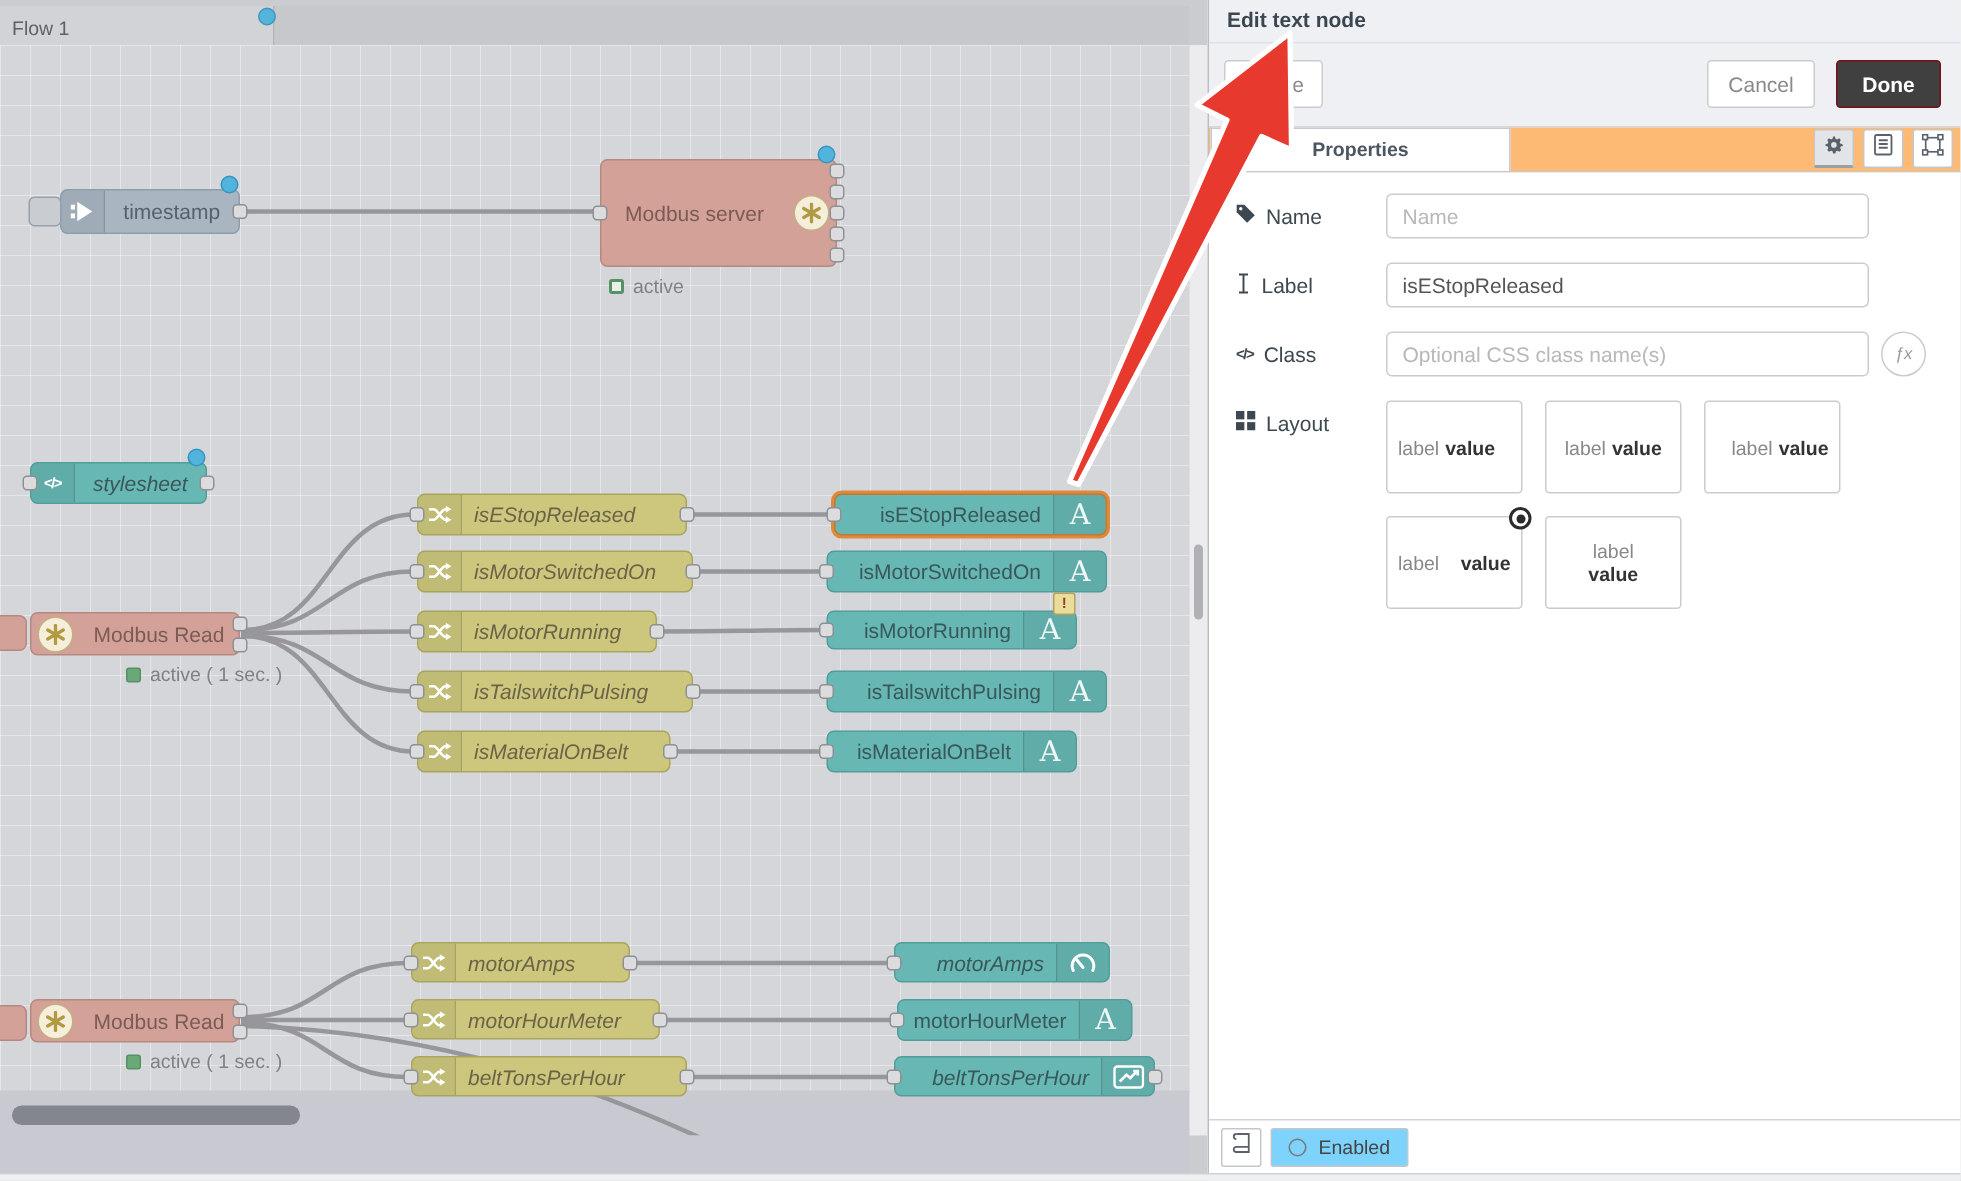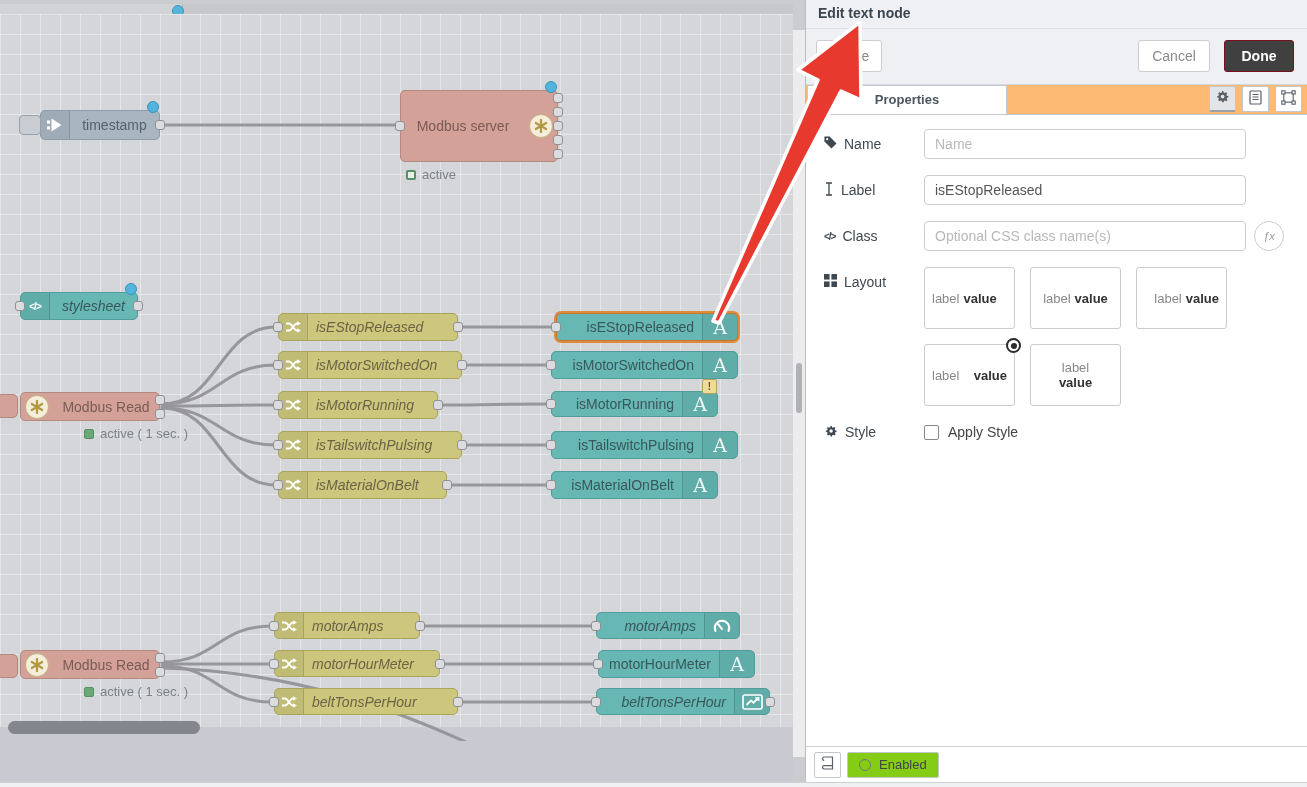--- a/index.html
+++ b/index.html
@@ -6,21 +6,21 @@
   body{width:1307px;height:787px;overflow:hidden;position:relative;
        font-family:"Liberation Sans",sans-serif;background:#fff;-webkit-font-smoothing:antialiased;}
   
   #workspace{position:absolute;left:0;top:0;width:805px;height:787px;background:#cbcccf;}
   #tabstrip{position:absolute;left:0;top:4px;width:793px;height:42px;background:#c7c8cb;}
   #flow-tab{position:absolute;left:0;top:0;width:183px;height:30px;background:#d2d3d6;
             border-right:1px solid #b2b4b8;box-sizing:border-box;}
   #flow-tab .tab-label{display:block;line-height:30px;padding-left:8px;font-size:13px;color:#5d6267;}
   #tab-dot{position:absolute;left:172px;top:1px;width:10px;height:10px;border-radius:50%;
            background:#55b4da;border:1px solid #3d98bf;}
-  #canvas{position:absolute;left:0;top:14px;width:793px;height:727px;overflow:hidden;
+  #canvas{position:absolute;left:0;top:30px;width:793px;height:727px;overflow:hidden;
           background-color:#d5d6d9;
           background-image:linear-gradient(to right,rgba(255,255,255,.38) 1px,transparent 1px),
                            linear-gradient(to bottom,rgba(255,255,255,.38) 1px,transparent 1px);
           background-size:20px 20px;}
   #wire-svg{position:absolute;left:0;top:0;z-index:1;}
   #canvas-footer{position:absolute;left:0;top:727px;width:793px;height:55px;background:#c9cad1;}
   #hscroll-thumb{position:absolute;left:8px;top:707px;width:192px;height:13px;border-radius:7px;
                  background:#83868c;z-index:5;}
   #vscroll-gutter{position:absolute;left:793px;top:30px;width:12px;height:727px;background:#ececee;}
   #vscroll-thumb{position:absolute;left:3px;top:333px;width:6px;height:50px;border-radius:3px;background:#b0b1b5;}
@@ -116,21 +116,21 @@
   .radio-ind i{width:6px;height:6px;border-radius:50%;background:#2b2b2b;}
   #style-row .flabel{height:20px;}
   .chk{width:13px;height:13px;border:1px solid #8a8a8a;border-radius:2px;background:#fff;
        margin-right:9px;align-self:center;}
   #style-ctl{display:flex;align-items:center;font-size:14px;color:#444;}
   #tray-footer{position:absolute;left:0;bottom:0;width:100%;height:36px;box-sizing:border-box;
                border-top:1px solid #d3d3d6;background:#fff;display:flex;align-items:center;
                padding:0 8px;gap:6px;}
   #book-btn{width:27px;height:26px;}
   #enabled-btn{height:26px;box-sizing:border-box;border:1px solid #c3c7cb;border-radius:2px;
-               background:#84cc16;display:flex;align-items:center;gap:8px;padding:0 11px;
+               background:#7dd3fc;display:flex;align-items:center;gap:8px;padding:0 11px;
                font-size:13px;color:#444;}
   #enabled-btn .circ{width:12px;height:12px;border-radius:50%;border:1px solid #777;box-sizing:border-box;}
   #arrow-overlay{position:absolute;left:0;top:0;z-index:60;pointer-events:none;}
 </style>
 </head>
 <body>
 
 <div id="workspace">
   <div id="tabstrip">
     <div id="flow-tab">
@@ -549,33 +549,20 @@
           <span class="radio-ind">
               <i></i>
             </span>
         </div>
         <div class="layout-opt stack">
           <span>label</span>
             <b>value</b>
         </div>
       </div>
     </div>
-    <div class="frow" id="style-row" style="margin-top:14px;">
-      <div class="flabel">
-        <span><svg width="14" height="14" viewBox="0 0 16 16">
-              <path d="M14.5 8.8l-1.6.5c-.1.4-.2.7-.4 1l.8 1.5-1.2 1.2-1.5-.8c-.3.2-.6.3-1 .4l-.5 1.6H7.6l-.5-1.6c-.4-.1-.7-.2-1-.4l-1.5.8-1.2-1.2.8-1.5c-.2-.3-.3-.6-.4-1l-1.6-.5V7.6l1.6-.5c.1-.4.2-.7.4-1l-.8-1.5 1.2-1.2 1.5.8c.3-.2.6-.3 1-.4l.5-1.6h1.2l.5 1.6c.4.1.7.2 1 .4l1.5-.8 1.2 1.2-.8 1.5c.2.3.3.6.4 1l1.6.5z" fill="currentColor"></path>
-              <circle cx="8.1" cy="8.1" r="2" fill="#fff"></circle>
-            </svg></span>
-        <span>Style</span>
-      </div>
-      <div id="style-ctl">
-        <span class="chk"></span>
-        <span>Apply Style</span>
-      </div>
-    </div>
   </div>
 
   <div id="tray-footer">
     <div class="sq-btn" id="book-btn">
       <span>
         <svg width="13" height="14" viewBox="0 0 13 14">
             <g fill="none" stroke="currentColor" stroke-width="1.2">
               <path d="M3.2 1h8.3v12H3.2a1.7 1.7 0 0 1 0-3.4h8.3"></path>
               <path d="M3.2 1a1.7 1.7 0 0 0 0 3.4"></path>
             </g>

